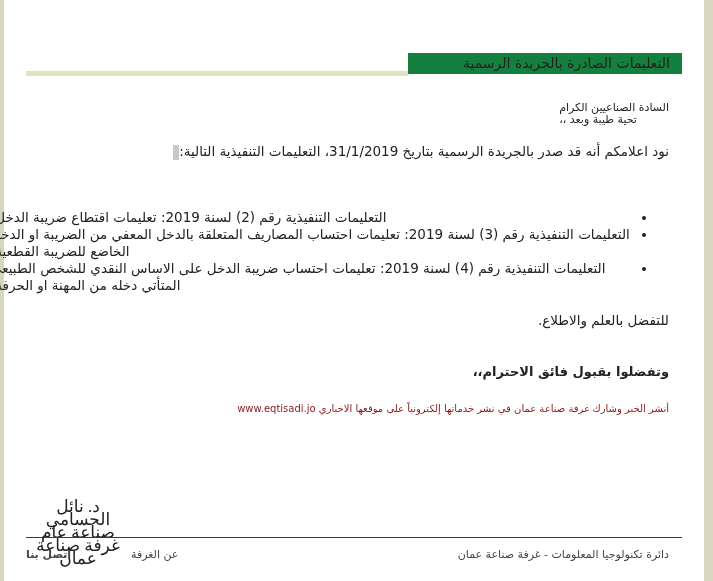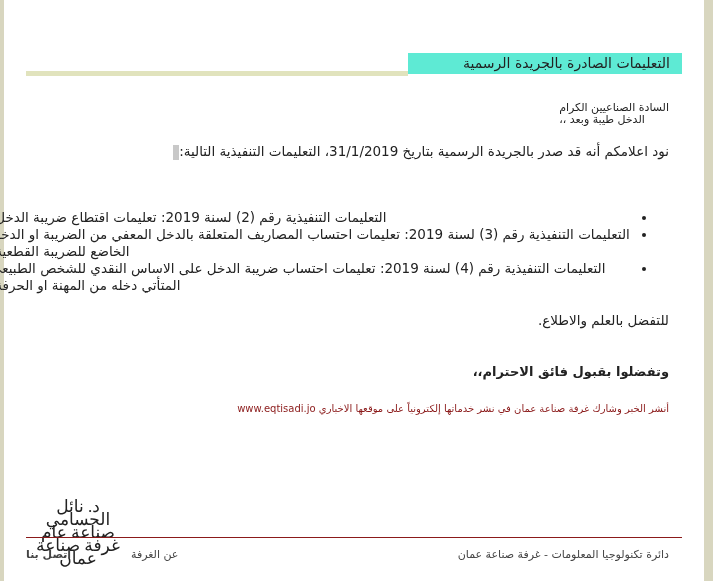--- a/index.html
+++ b/index.html
@@ -6,21 +6,21 @@
   body {
     width:713px; height:581px; overflow:hidden; background:#ffffff;
     font-family: "DejaVu Sans", sans-serif; color:#222;
     position:relative;
   }
   .left-rail { position:absolute; left:0; top:0; width:4px; height:581px; background:#d8d6bf; }
   .right-rail { position:absolute; left:704px; top:0; width:9px; height:581px; background:#d8d6bf; }
 
   .title-bar {
     position:absolute; left:408px; top:53px; width:274px; height:21px;
-    background:#5eead4; direction:rtl; text-align:right;
+    background:#15803d; direction:rtl; text-align:right;
     font-size:14px; line-height:21px; padding-right:12px; box-sizing:border-box; color:#222;
   }
   .title-underline {
     position:absolute; left:26px; top:71px; width:382px; height:5px; background:#e1e3bd;
   }
 
   .rtl { direction:rtl; text-align:left; position:absolute; }
   .salutation { right:44px; top:102px; font-size:11px; line-height:12px; color:#222; }
   .intro { right:44px; top:143px; font-size:13.5px; line-height:17px; color:#222; white-space:nowrap; }
   .cursor-mark { display:inline-block; width:6px; height:15px; background:#c8c8c8; vertical-align:middle; margin-left:2px; }
@@ -46,21 +46,21 @@
 <body>
 
 <div class="left-rail"></div>
 <div class="right-rail"></div>
 
 <div class="title-bar">التعليمات الصادرة بالجريدة الرسمية</div>
 <div class="title-underline"></div>
 
 <div class="rtl salutation">
   <div>السادة الصناعيين الكرام</div>
-  <div>الدخل طيبة وبعد ،،</div>
+  <div>تحية طيبة وبعد ،،</div>
 </div>
 
 <div class="rtl intro"><span>نود اعلامكم أنه قد صدر بالجريدة الرسمية بتاريخ 31/1/2019، التعليمات التنفيذية التالية:</span><span class="cursor-mark"></span></div>
 
 <ul class="rtl list">
   <li>التعليمات التنفيذية رقم (2) لسنة 2019: تعليمات اقتطاع ضريبة الدخل.</li>
   <li>التعليمات التنفيذية رقم (3) لسنة 2019: تعليمات احتساب المصاريف المتعلقة بالدخل المعفي من الضريبة او الدخل الخاضع للضريبة القطعية.</li>
   <li>التعليمات التنفيذية رقم (4) لسنة 2019: تعليمات احتساب ضريبة الدخل على الاساس النقدي للشخص الطبيعي المتأتي دخله من المهنة او الحرفة.</li>
 </ul>
 

